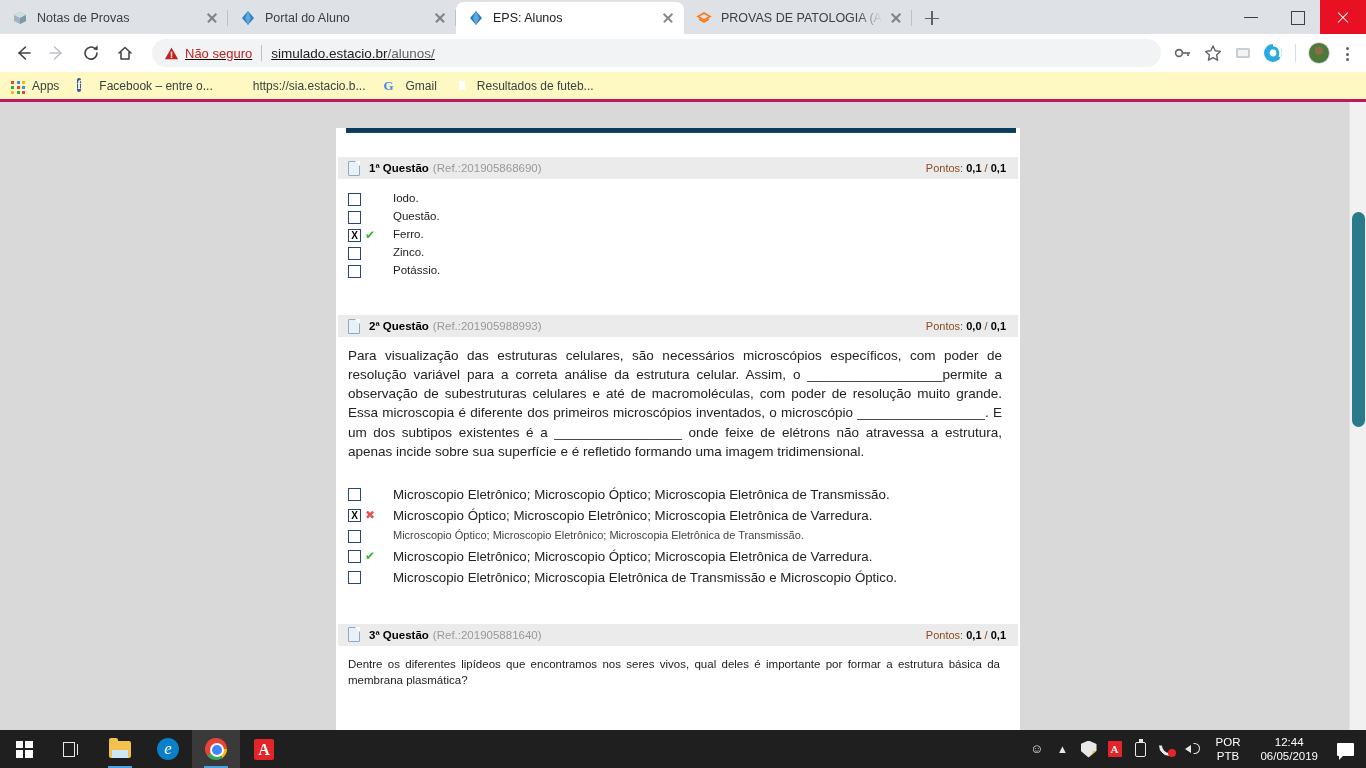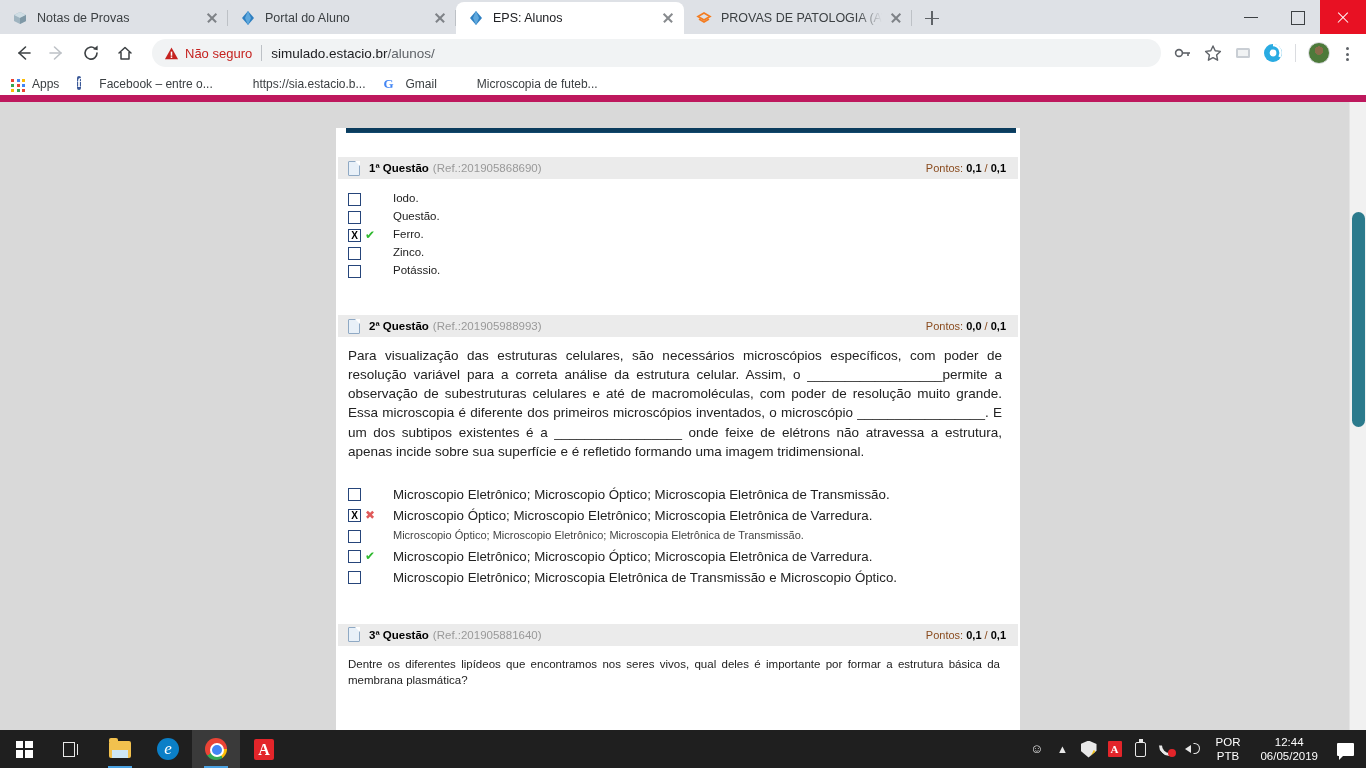--- a/index.html
+++ b/index.html
@@ -83,42 +83,43 @@
   .toolbar {
     height: 38px; background: #ffffff;
     display: flex; align-items: center; padding: 0 8px;
   }
   .navbtn { width: 30px; height: 30px; margin-right: 4px; position: relative; color:#5f6368; }
   .navbtn svg { position: absolute; left: 5px; top: 5px; }
   .omnibox {
     flex: 1 1 auto; height: 28px; background: #f1f3f4; border-radius: 14px;
     display: flex; align-items: center; padding: 0 12px; margin: 8px 8px;
     font-size: 13.5px;
+    text-decoration: underline;
   }
   .warn-icon { margin-right: 6px; display:inline-flex; }
   .notsecure { color: #c5221f; font-size: 13px; margin-right: 9px; white-space: nowrap; }
   .omni-sep { width: 1px; height: 16px; background: #bdc1c6; margin-right: 9px; }
   .url { color: #202124; font-size: 13.5px; white-space: nowrap; }
   .url .path { color: #5f6368; }
   .tb-icons { display: flex; align-items: center; gap: 2px; }
   .tbi { width: 28px; height: 28px; position: relative; }
   .avatar {
     width: 22px; height: 22px; border-radius: 50%;
     background: radial-gradient(circle at 50% 38%, #8a6b4a 0 26%, #4d7a3a 27% 100%);
     border: 1px solid #dadce0; margin: 0 4px;
   }
   .vsep { width:1px; height:18px; background:#dadce0; margin:0 6px; }
   .dots { width: 22px; height: 28px; position: relative; }
   .dots i { position: absolute; left: 10px; width: 3.2px; height: 3.2px; border-radius: 50%; background: #5f6368; }
   .dots i:nth-child(1){ top: 8px; } .dots i:nth-child(2){ top: 13.5px; } .dots i:nth-child(3){ top: 19px; }
 
   .bookmarks {
-    height: 30px; background: #ffffff;
+    height: 30px; background: #fef9c3;
     display: flex; align-items: center; padding: 0 10px;
-    border-bottom: 7px solid #be185d;
+    border-bottom: 3px solid #be185d;
     font-size: 12px; color: #3c4043;
   }
   .bm { display: flex; align-items: center; margin-right: 18px; white-space: nowrap; }
   .bm .bm-ico { width: 16px; height: 16px; margin-right: 6px; flex:0 0 16px; position: relative; }
 
   
   .appsdots { width: 16px; height: 16px; position: relative; }
   .appsdots i { position: absolute; width: 3px; height: 3px; background: #5f6368; }
   .fbico { width:15px;height:15px;background:#3b5998;border-radius:2px;color:#fff;font-size:12px;font-weight:bold;text-align:center;line-height:15px;font-family:"Liberation Serif",serif;}
   .cubeico { width:14px;height:14px;background:linear-gradient(135deg,#cfd8dc 0%, #90a4ae 55%, #607d8b 100%); border-radius:2px;}
@@ -413,21 +414,21 @@
     <div class="bm">
       <span class="bm-ico"><span class="cubeico"></span></span>
       <span>https://sia.estacio.b...</span>
     </div>
     <div class="bm">
       <span class="bm-ico"><span class="gico">G</span></span>
       <span>Gmail</span>
     </div>
     <div class="bm">
       <span class="bm-ico"><span class="ballico"></span></span>
-      <span>Microscopia de futeb...</span>
+      <span>Resultados de futeb...</span>
     </div>
   </div>
 
   <div class="viewport">
     <div class="page">
 
       <div class="topbar-strip"></div>
       <div class="topbar-blue"></div>
 
       <div class="spacer-md"></div>

